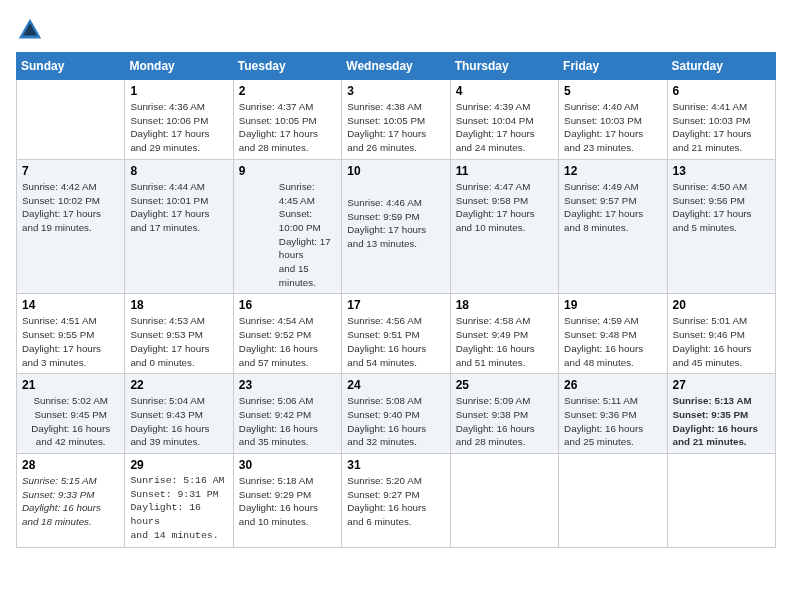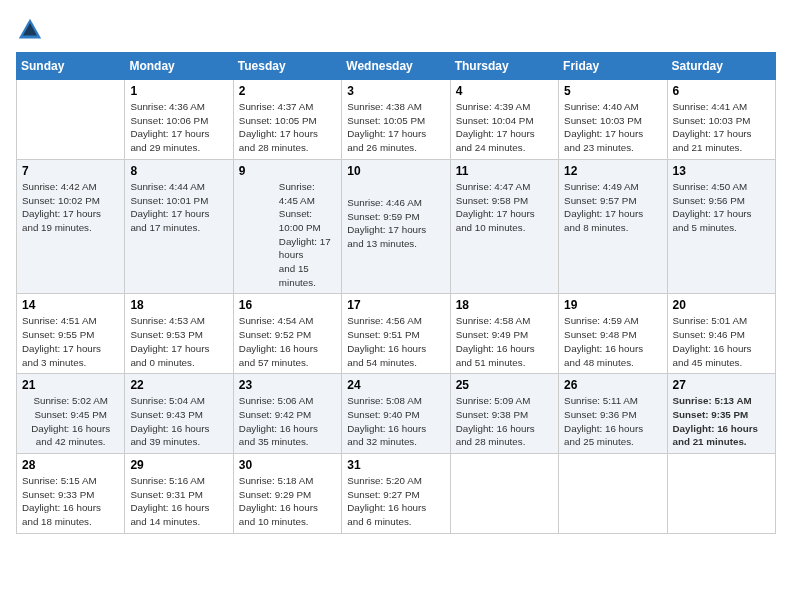--- a/index.html
+++ b/index.html
@@ -313,28 +313,28 @@
           <div class="day-number">27</div>
           <div class="day-info" style="white-space: pre-line; font-weight: bold;">Sunrise: 5:13 AM
 Sunset: 9:35 PM
 Daylight: 16 hours
 and 21 minutes.</div>
         </td>
       </tr>
       <tr>
         <td>
           <div class="day-number">28</div>
-          <div class="day-info" style="white-space: pre-line;">Sunrise: 5:15 AM
+          <div class="day-info" style="white-space: pre-line; font-style: italic;">Sunrise: 5:15 AM
 Sunset: 9:33 PM
 Daylight: 16 hours
 and 18 minutes.</div>
         </td>
         <td>
           <div class="day-number">29</div>
-          <div class="day-info" style="white-space: pre-line;">Sunrise: 5:16 AM
+          <div class="day-info" style="white-space: pre-line; font-family: Liberation Mono, monospace;">Sunrise: 5:16 AM
 Sunset: 9:31 PM
 Daylight: 16 hours
 and 14 minutes.</div>
         </td>
         <td>
           <div class="day-number">30</div>
           <div class="day-info" style="white-space: pre-line;">Sunrise: 5:18 AM
 Sunset: 9:29 PM
 Daylight: 16 hours
 and 10 minutes.</div>

